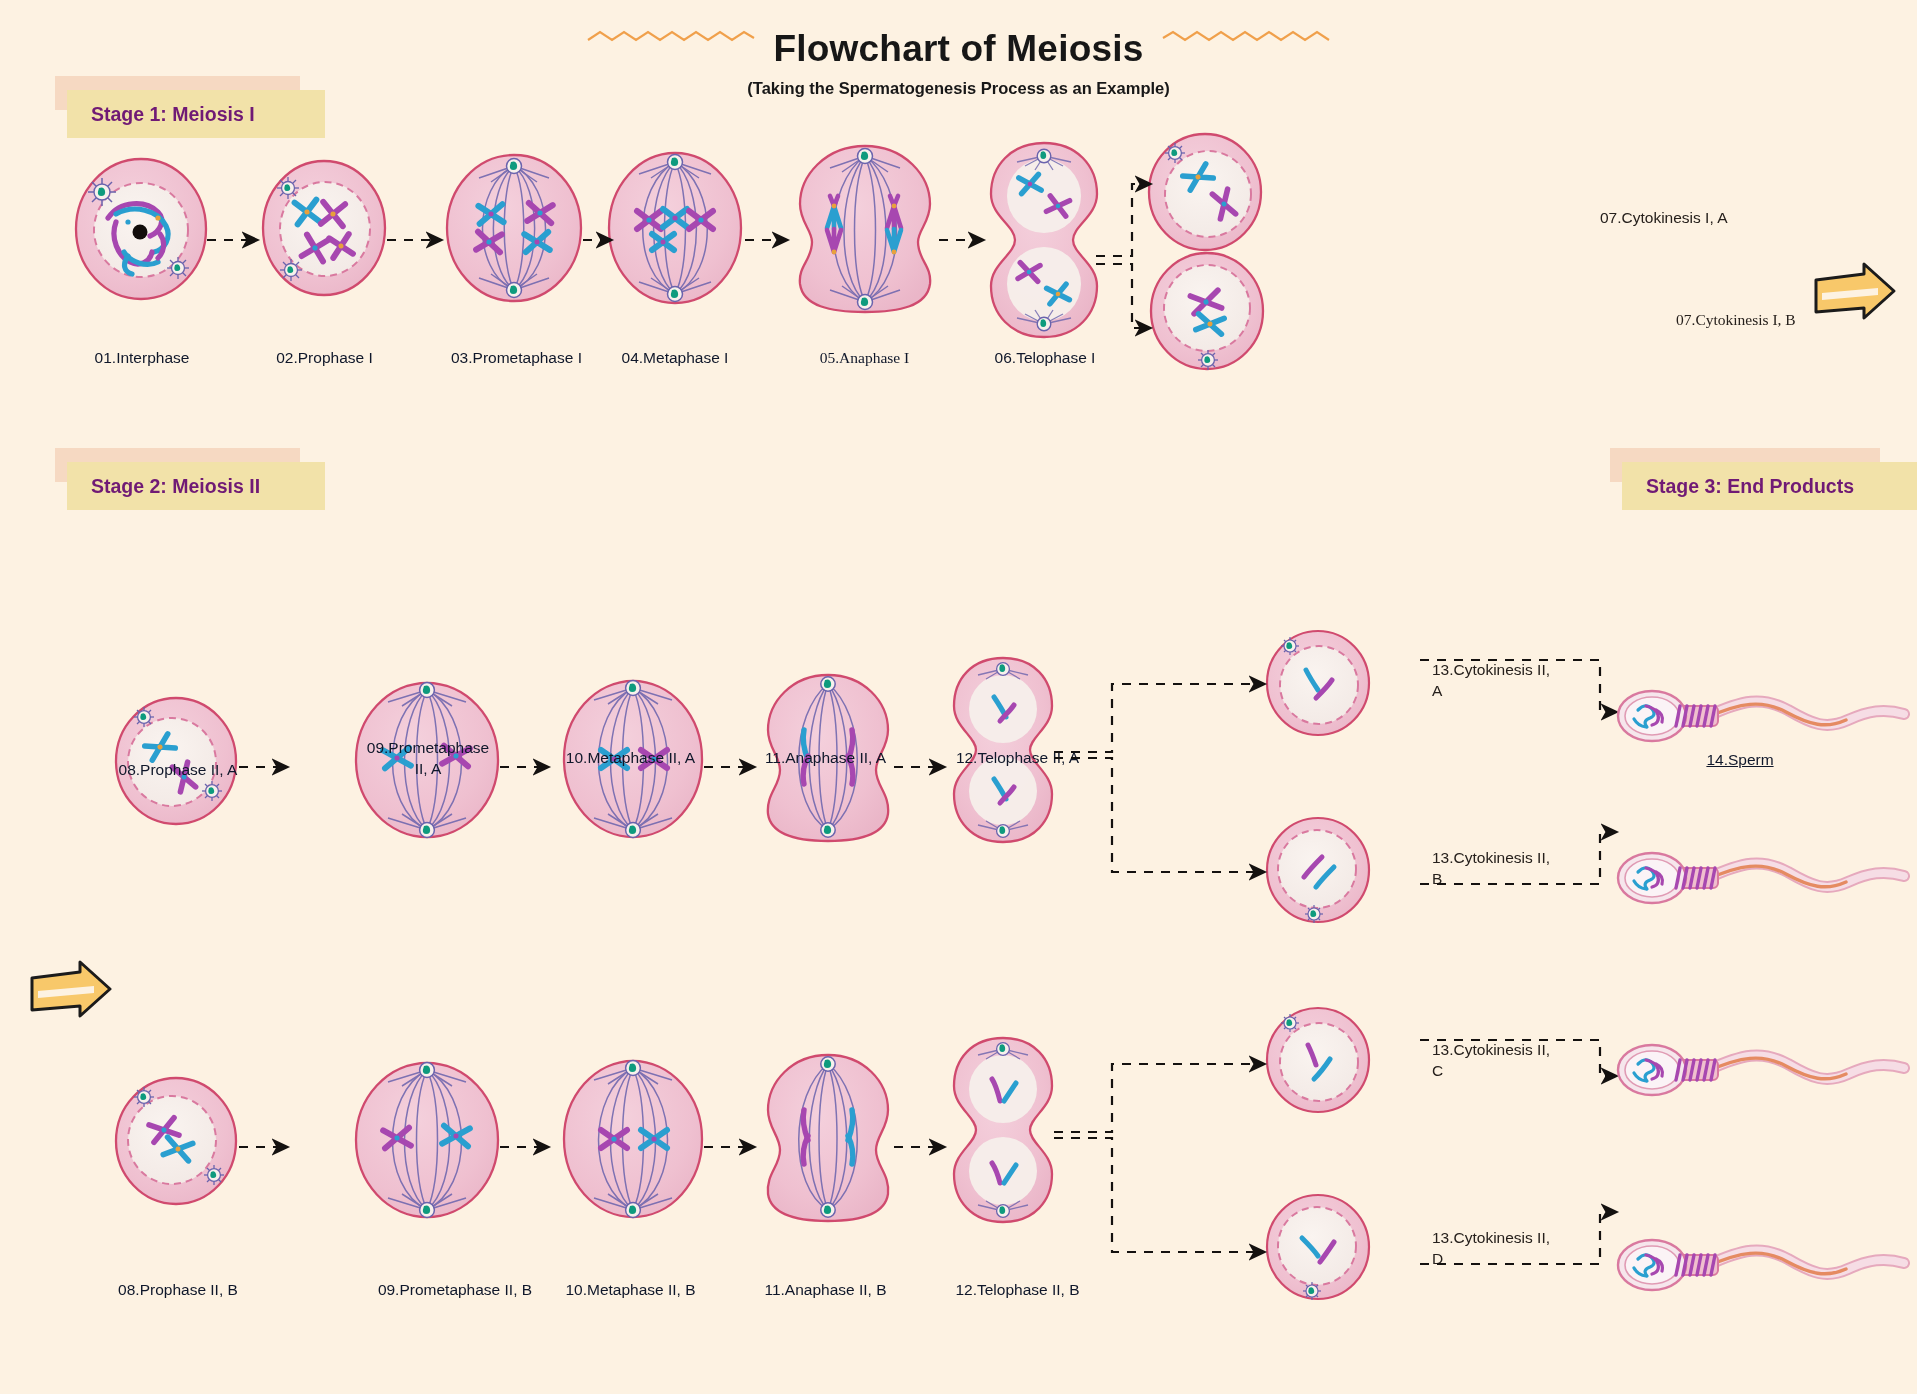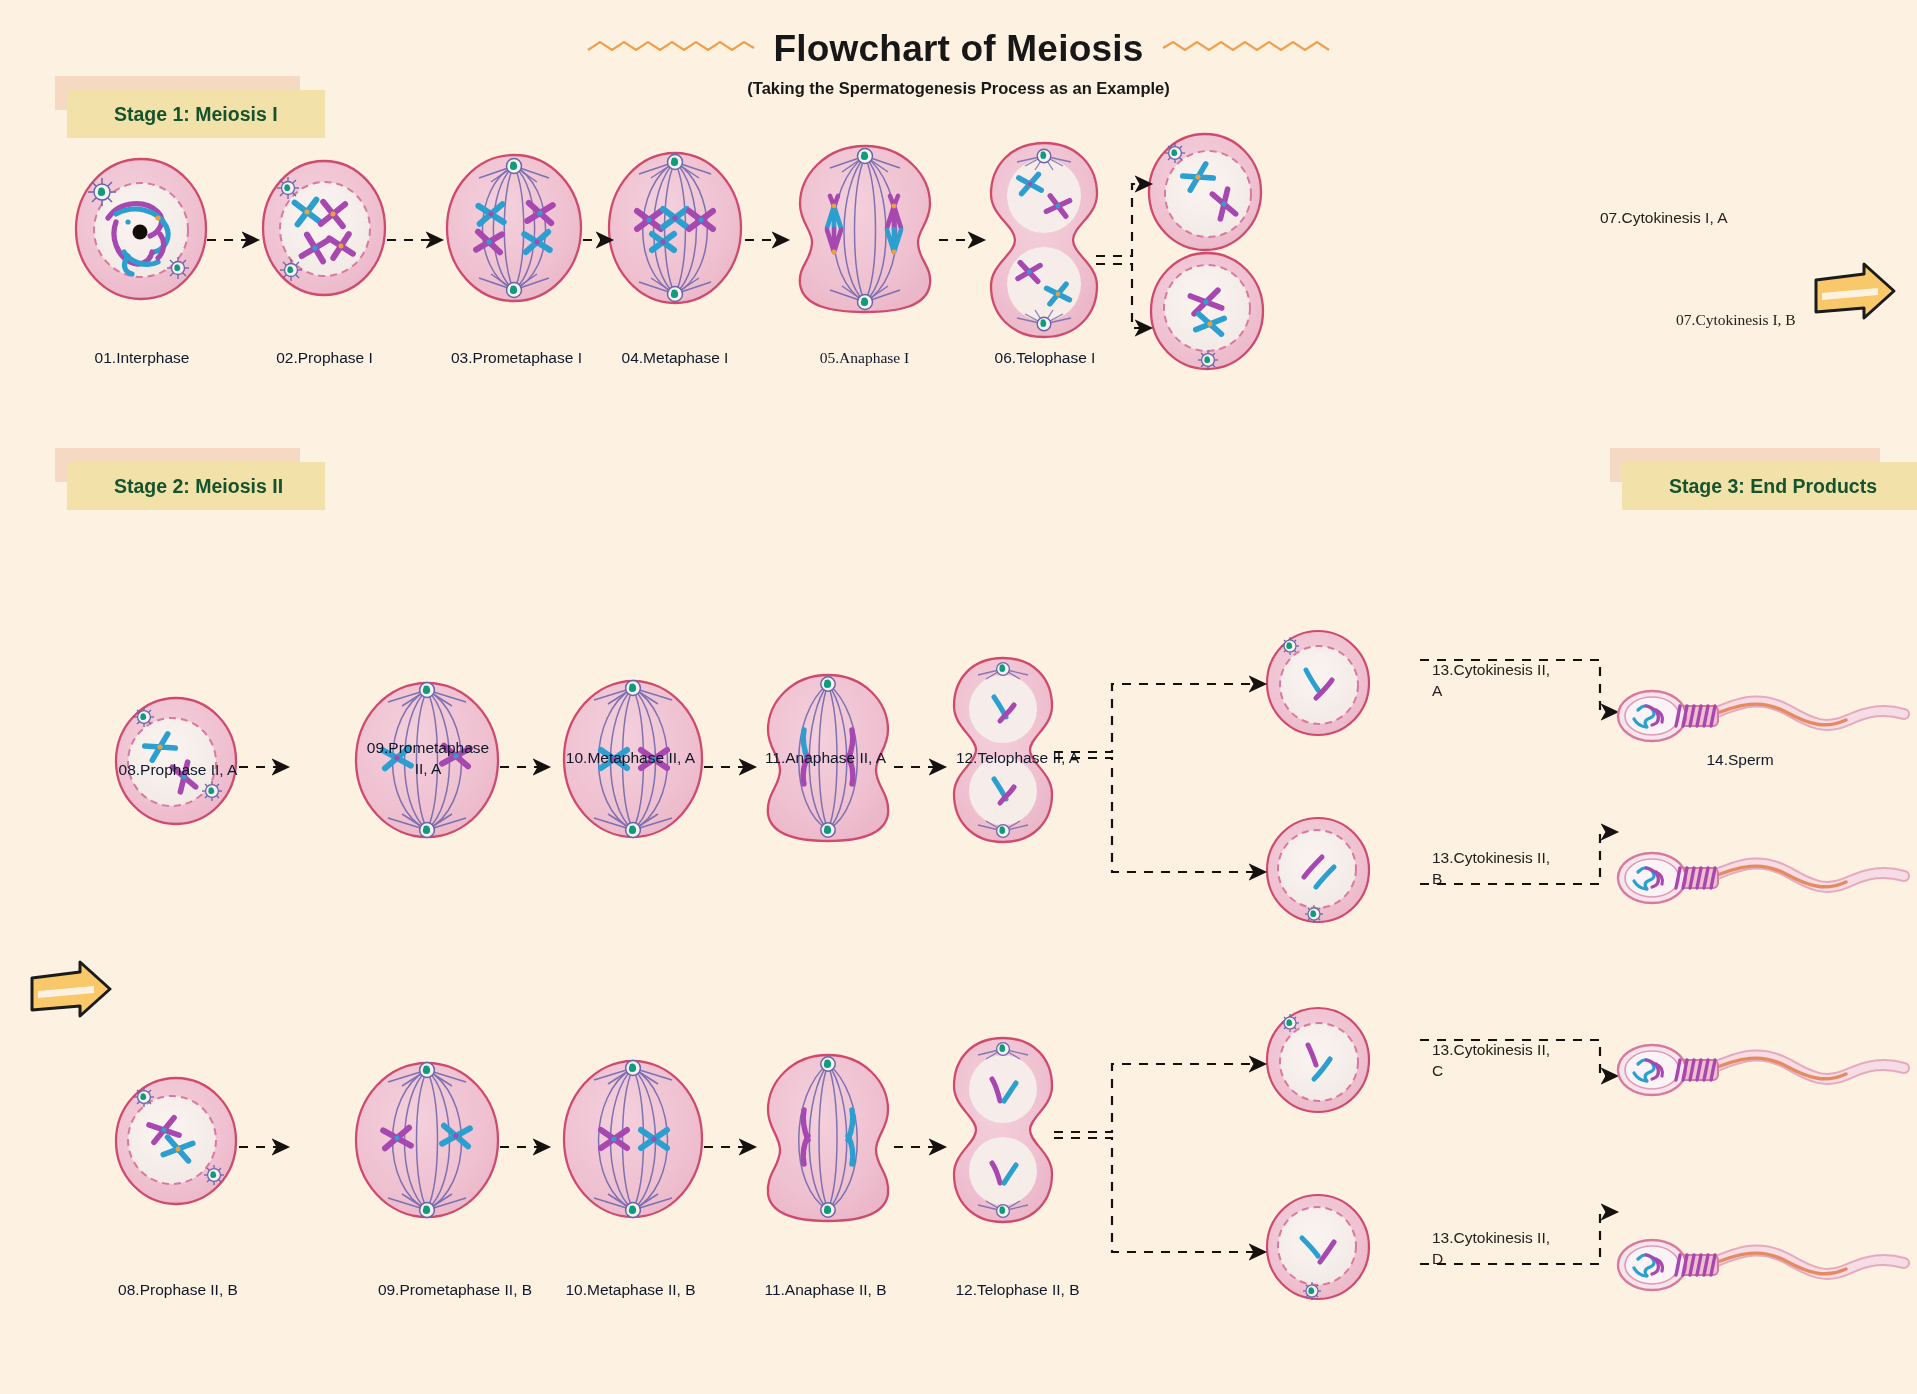--- a/index.html
+++ b/index.html
@@ -6,21 +6,21 @@
   html, body {
     width: 1917px; height: 1394px;
     background: #fdf2e2;
     font-family: "Liberation Sans", sans-serif;
     overflow: hidden;
   }
   #stage { position: relative; width: 1917px; height: 1394px; }
 
   
   .title-wrap { position: absolute; left: 0; top: 28px; width: 1917px; text-align: center; }
-  .title-row { display: flex; align-items: center; justify-content: center; gap: 18px; }
+  .title-row { display: flex; align-items: flex-start; justify-content: center; gap: 18px; }
   .title-text {
     font-size: 37px; font-weight: bold; color: #171717; letter-spacing: .2px;
     font-family: "Liberation Sans", sans-serif;
   }
   .squig { display:block; }
   .subtitle {
     margin-top: 9px; font-size: 16.5px; font-weight: bold; color: #171717;
   }
 
   
@@ -28,21 +28,21 @@
   .stage-head .back {
     position: absolute; left: 0; top: 0;
     background: #f6d9c2; height: 34px;
   }
   .stage-head .front {
     position: absolute; left: 12px; top: 14px;
     background: #f2e2a9; height: 48px;
     display: flex; align-items: center; padding: 0 24px;
   }
   .stage-head .front span {
-    font-size: 19.5px; font-weight: bold; color: #14532d; white-space: nowrap; margin-left: 23px;
+    font-size: 19.5px; font-weight: bold; color: #701a75; white-space: nowrap;
   }
 
   
   .plabel {
     position: absolute; font-size: 15.5px; color: #0f172a;
     text-align: center; line-height: 1.35; white-space: pre-line;
   }
   .rlabel {
     position: absolute; font-size: 15.5px; color: #26201c;
     text-align: left; line-height: 1.35; white-space: pre-line;
@@ -995,21 +995,21 @@
       <g stroke="#a747b0" stroke-width="3.4" stroke-linecap="round">
         <line x1="68" y1="20" x2="64" y2="40"></line>
           <line x1="75" y1="20" x2="71" y2="40"></line>
         <line x1="82" y1="20" x2="78" y2="40"></line>
           <line x1="89" y1="20" x2="85" y2="40"></line>
         <line x1="96" y1="20" x2="92" y2="40"></line>
           <line x1="103" y1="20" x2="99" y2="40"></line>
       </g>
     </svg>
   </div>
-  <div class="plabel" style="left:1640px; top:750px; width:200px;">14.Sperm</div>
+  <div class="plabel" style="left:1640px; top:750px; width:200px;text-decoration:underline;">14.Sperm</div>
 
   <div class="cell" style="left:1612px; top:848px;">
     <svg width="300" height="60" viewBox="0 0 300 60">
       <path d="M96 30 C130 14, 150 10, 176 24 C200 38, 214 44, 236 34 C256 25, 272 22, 292 28" fill="none" stroke="#e6a9bd" stroke-width="12" stroke-linecap="round"></path>
       <path d="M96 30 C130 14, 150 10, 176 24 C200 38, 214 44, 236 34 C256 25, 272 22, 292 28" fill="none" stroke="#f6dde5" stroke-width="8" st="" stroke-linecap="round"></path>
       <path d="M96 31 C128 17, 150 13, 174 26 C198 39, 214 43, 234 34" fill="none" stroke="#e58b62" stroke-width="3.4" stroke-linecap="round"></path>
       <rect x="62" y="20" width="44" height="20" rx="5" fill="#f0bfce" stroke="#d9799f" stroke-width="2"></rect>
       <ellipse cx="40" cy="30" rx="34" ry="25" fill="#f6e6ec" stroke="#d9799f" stroke-width="2.4"></ellipse>
       <ellipse cx="40" cy="30" rx="27" ry="19" fill="#fbf3f6" stroke="#e09bb4" stroke-width="1.6"></ellipse>
       <g fill="none" stroke-width="3.2" stroke-linecap="round">

